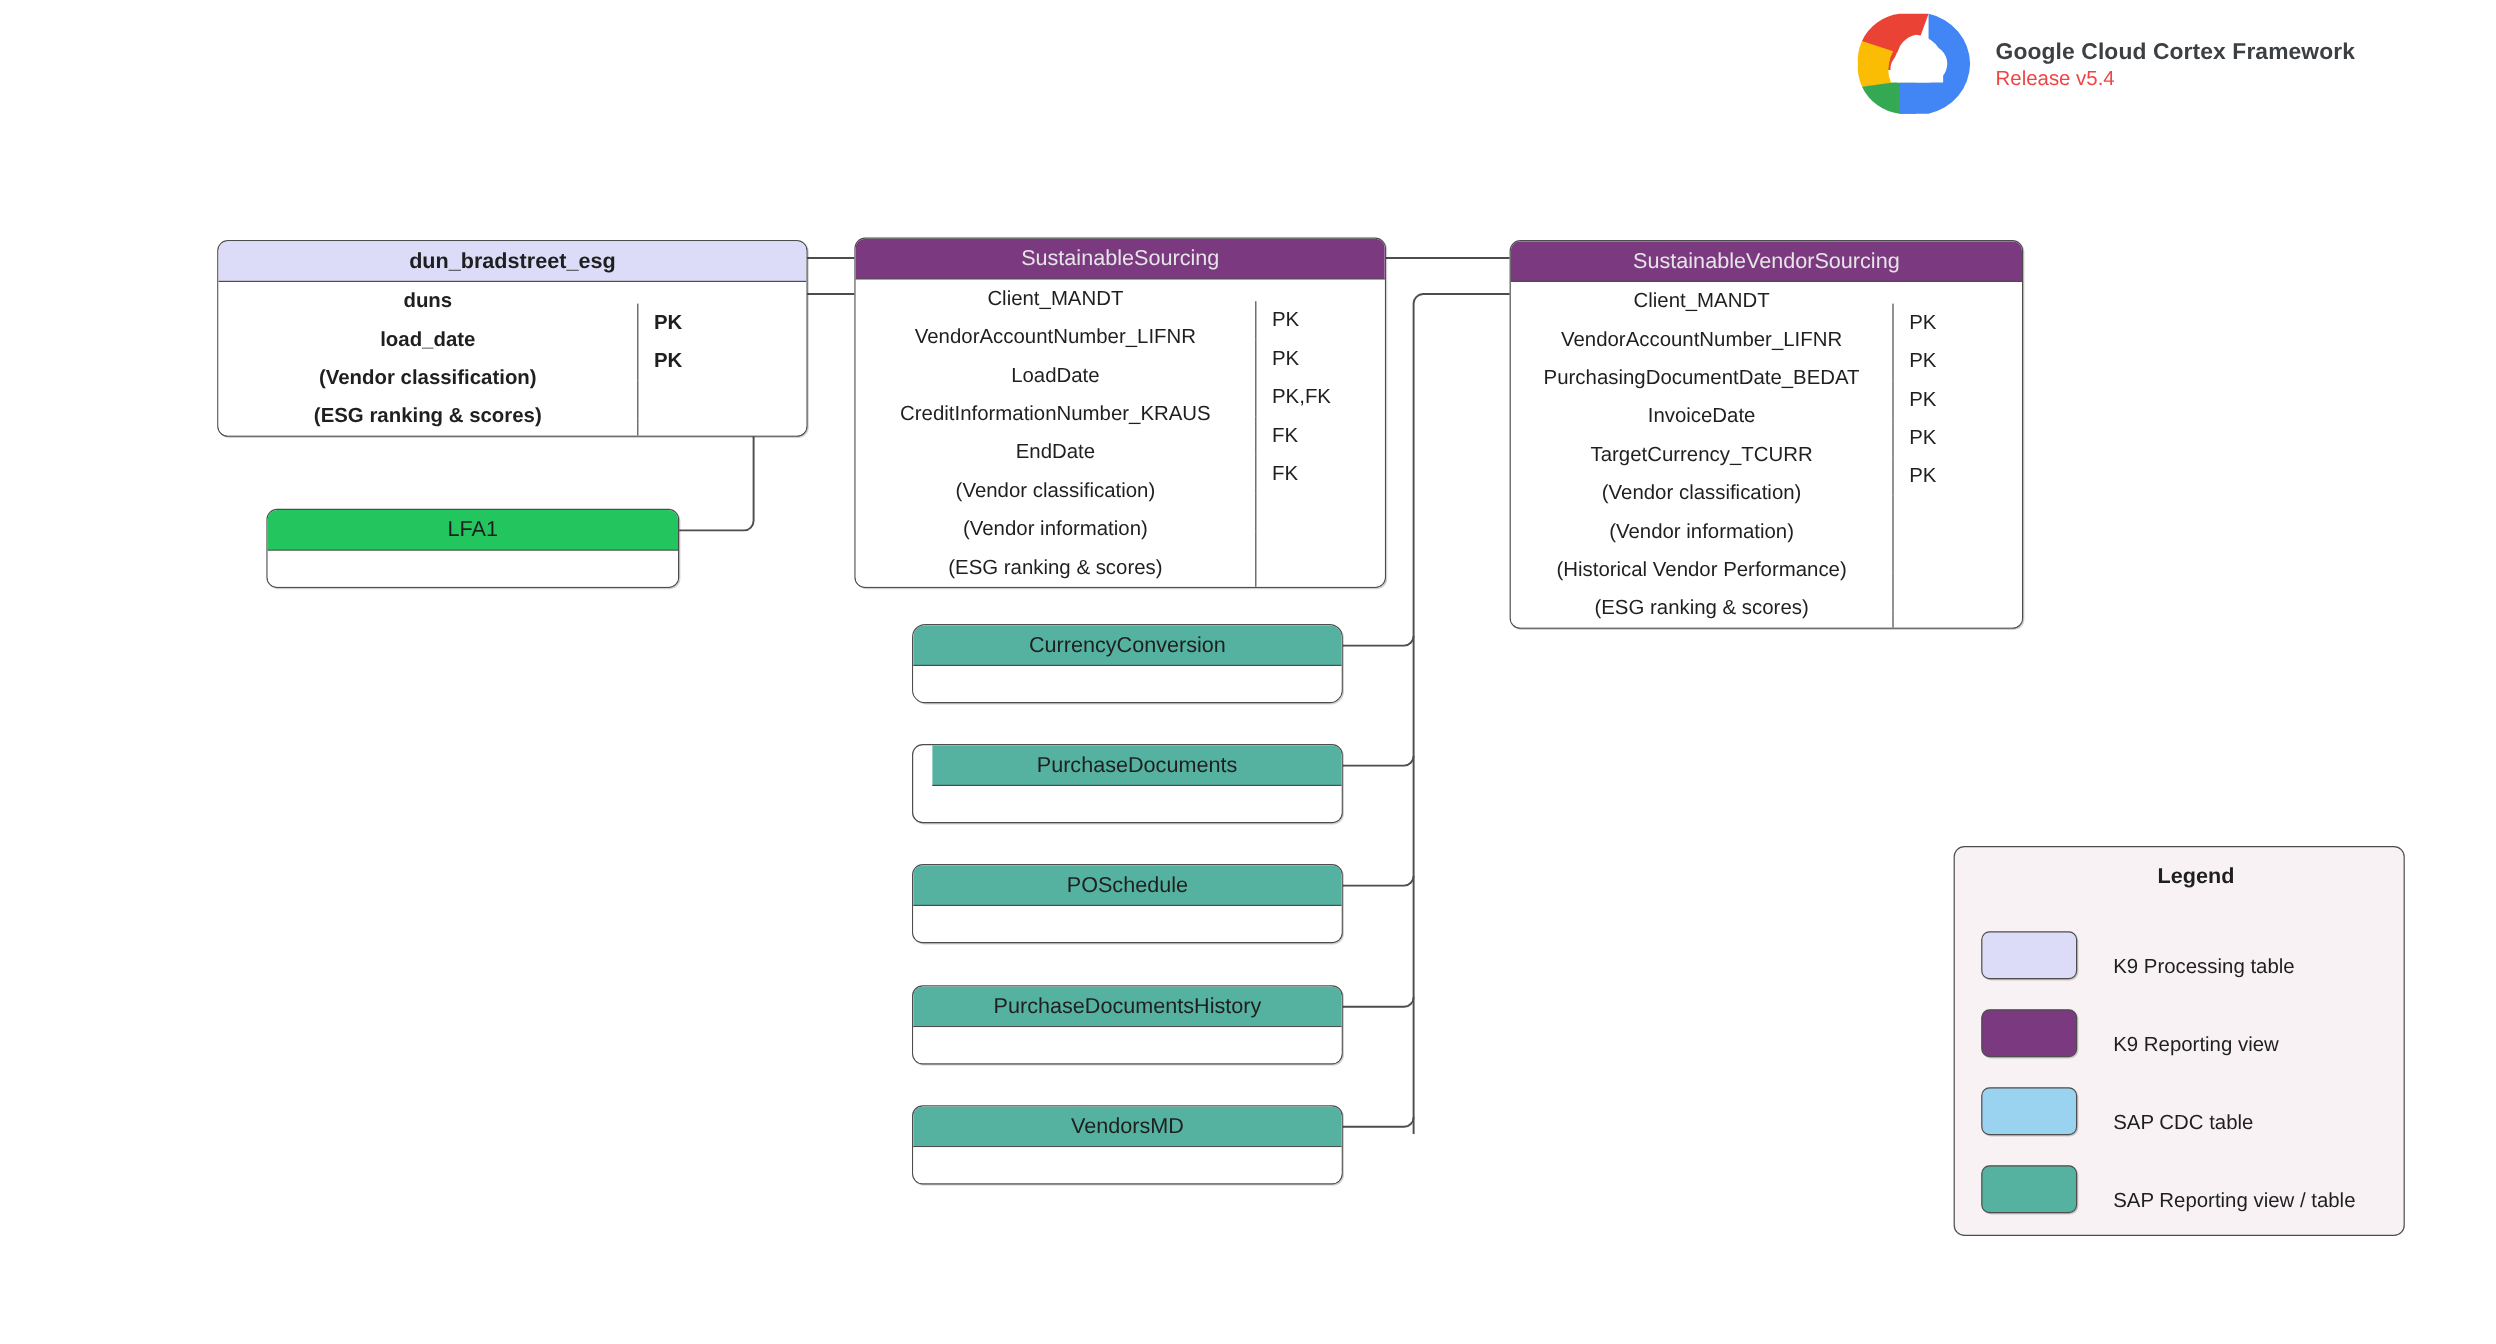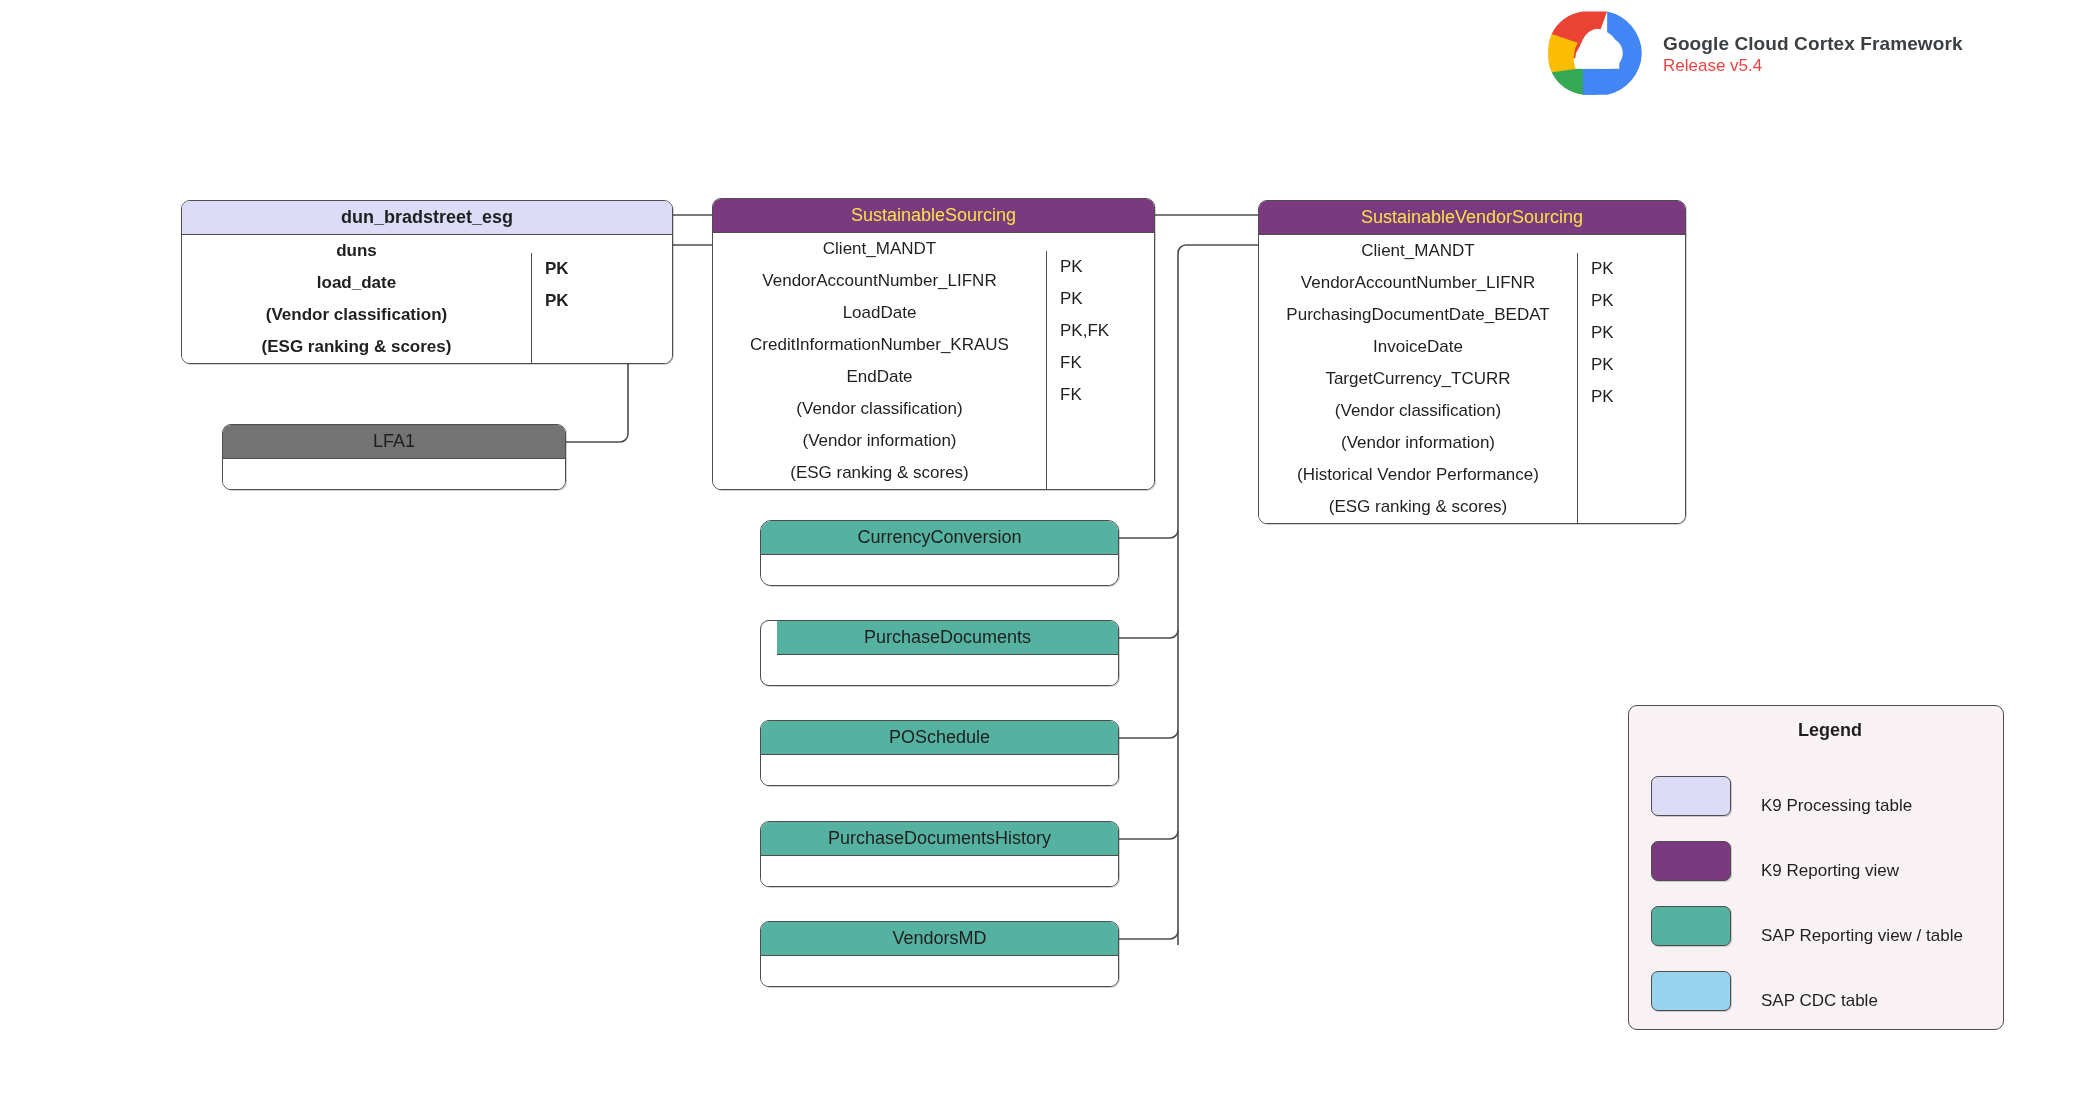--- a/index.html
+++ b/index.html
@@ -117,22 +117,22 @@
     white-space: nowrap;
     margin-top: 36px;
   }
   
   .entity.plain .ent-body {
     height: 30px;
   }
 
   
   .hdr-k9table   { background: #dcdcf8; color: #1f1f1f; }
-  .hdr-k9view    { background: #7b3a80; color: #fde047; }
-  .hdr-sapcdc    { background: #737373; color: #1f1f1f; }
+  .hdr-k9view    { background: #7b3a80; color: #e5e5e5; }
+  .hdr-sapcdc    { background: #22c55e; color: #1f1f1f; }
   .hdr-sapview   { background: #56b2a0; color: #1f1f1f; }
 
   
   #legend {
     position: absolute;
     left: 1628px;
     top: 705px;
     width: 376px;
     box-sizing: border-box;
     background: #f8f2f5;
@@ -352,21 +352,21 @@
     <div class="swatch" style="background:#dcdcf8;"></div>
     <div class="legend-label">K9 Processing table</div>
   </div>
 
   <div class="legend-row">
     <div class="swatch" style="background:#7b3a80;"></div>
     <div class="legend-label">K9 Reporting view</div>
   </div>
 
   <div class="legend-row">
+    <div class="swatch" style="background:#9ad3f0;"></div>
+    <div class="legend-label">SAP CDC table</div>
+  </div>
+
+  <div class="legend-row">
     <div class="swatch" style="background:#56b2a0;"></div>
     <div class="legend-label">SAP Reporting view / table</div>
   </div>
-
-  <div class="legend-row">
-    <div class="swatch" style="background:#9ad3f0;"></div>
-    <div class="legend-label">SAP CDC table</div>
-  </div>
 </div>
 
 </body></html>

